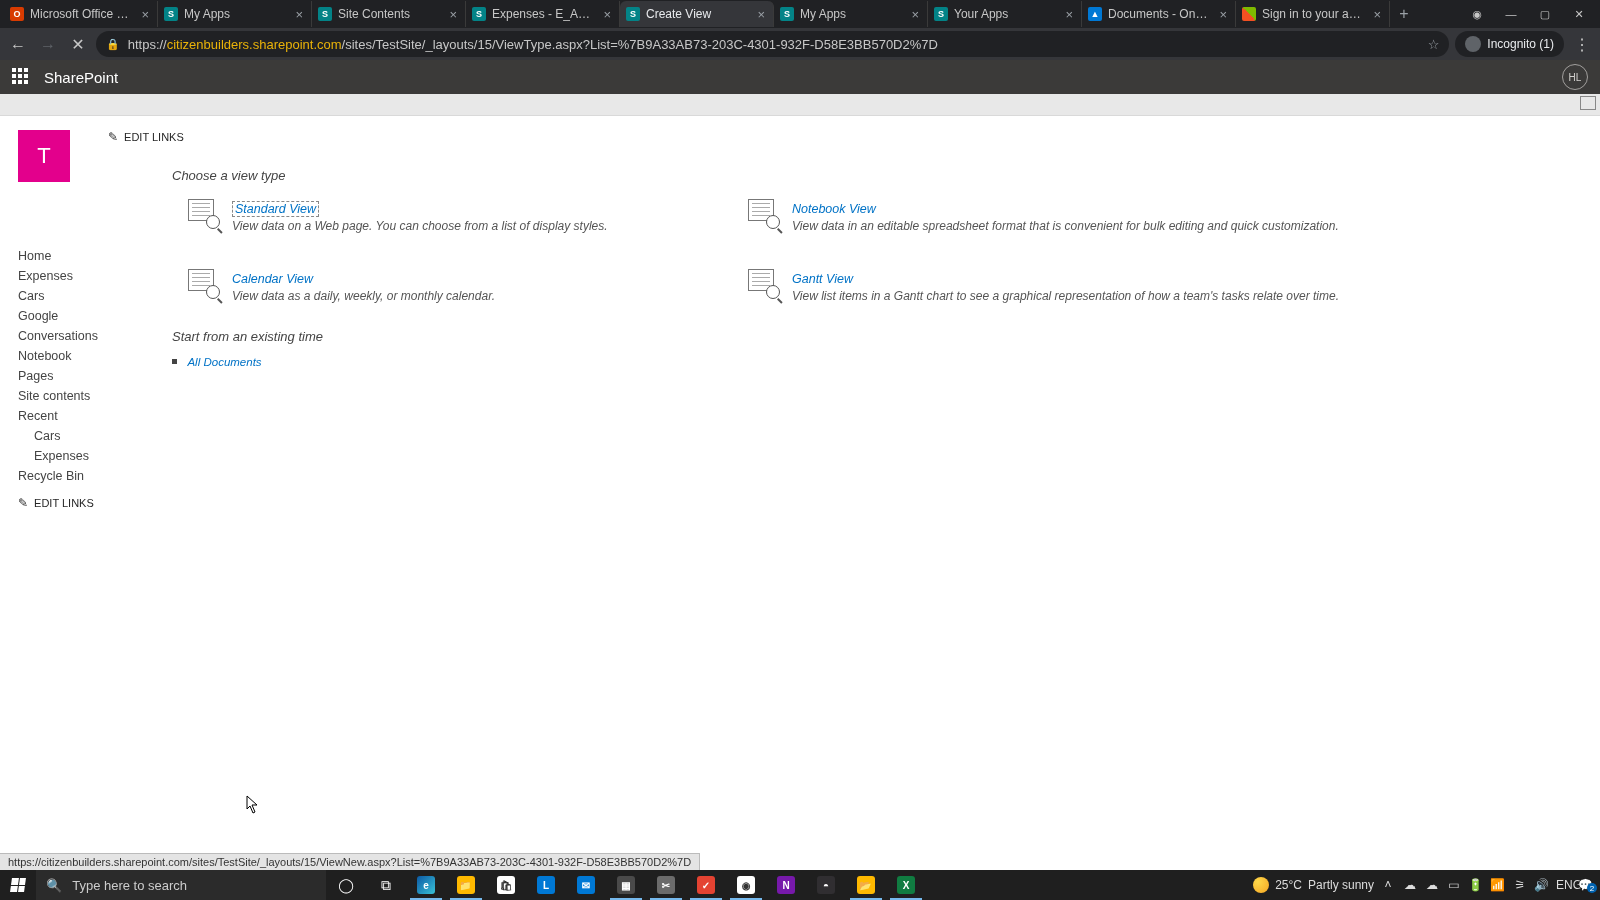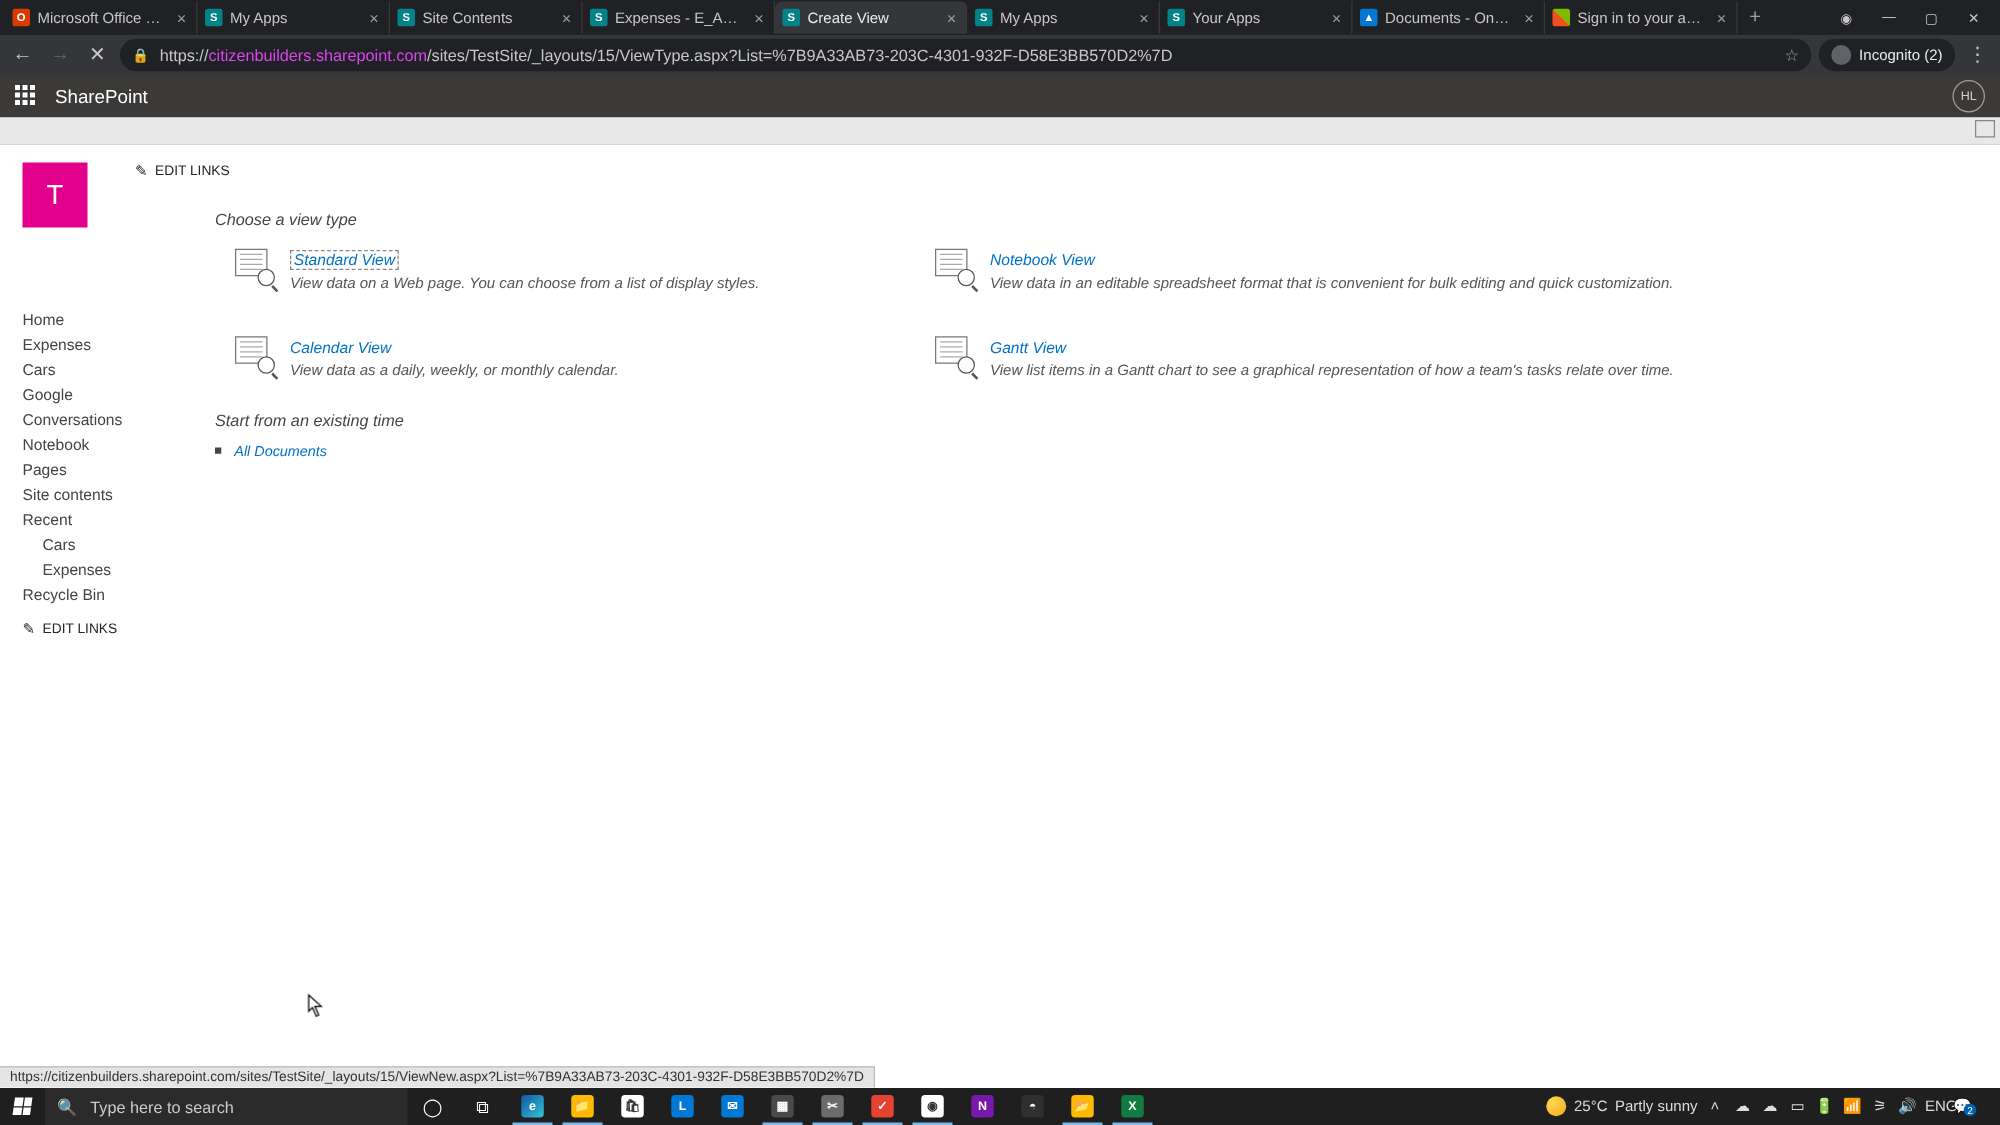--- a/index.html
+++ b/index.html
@@ -20,21 +20,21 @@
 .tab-new { width: 28px; text-align: center; color: #9aa0a6; font-size: 16px; cursor: pointer; }
 .window-controls { margin-left: auto; display: flex; align-items: center; gap: 0; }
 .win-btn { width: 34px; height: 26px; display: flex; align-items: center; justify-content: center; color: #c7c7c7; font-size: 11px; cursor: pointer; }
 
 .addr-bar { display: flex; align-items: center; height: 32px; background: #35363a; padding: 0 6px; gap: 6px; }
 .nav-btn { width: 24px; height: 24px; display: flex; align-items: center; justify-content: center; color: #c7c7c7; cursor: pointer; }
 .nav-btn.disabled { color: #5f6368; }
 .url-field { flex: 1; display: flex; align-items: center; background: #202124; border-radius: 14px; height: 26px; padding: 0 10px; color: #c7c7c7; font-size: 13px; gap: 8px; }
 .url-field .lock { font-size: 11px; }
 .url-field .url-text { flex: 1; white-space: nowrap; overflow: hidden; }
-.url-field .url-text .bold { color: #d946ef; }
+.url-field .url-text .bold { color: #eab308; }
 .url-field .star { color: #9aa0a6; }
 .incog-chip { display: flex; align-items: center; gap: 6px; background: #202124; border-radius: 14px; height: 26px; padding: 0 10px; color: #e8eaed; font-size: 12px; }
 .incog-chip .inc-icon { width: 16px; height: 16px; border-radius: 50%; background: #5f6368; }
 .kebab { width: 24px; text-align: center; color: #c7c7c7; font-size: 16px; cursor: pointer; }
 
 
 .suite-bar { height: 34px; background: #3b3a39; display: flex; align-items: center; color: #fff; padding: 0 12px; gap: 14px; }
 .waffle { width: 18px; height: 18px; display: grid; grid-template-columns: repeat(3,4px); grid-template-rows: repeat(3,4px); gap: 2px; cursor: pointer; }
 .waffle span { background: #fff; }
 .suite-title { font-size: 15px; font-weight: 400; }
@@ -90,21 +90,21 @@
 
 .taskbar { position: fixed; bottom: 0; left: 0; right: 0; height: 30px; background: #1f1f1f; display: flex; align-items: center; color: #fff; }
 .tb-start { width: 36px; height: 30px; display: flex; align-items: center; justify-content: center; cursor: pointer; }
 .tb-start .winlogo { width: 14px; height: 14px; display: grid; grid-template-columns: 1fr 1fr; grid-template-rows: 1fr 1fr; gap: 1px; transform: skewX(-8deg); }
 .tb-start .winlogo span { background: #fff; }
 .tb-search { display: flex; align-items: center; background: #2b2b2b; height: 30px; width: 290px; padding: 0 10px; gap: 10px; color: #ccc; font-size: 13px; }
 .tb-icons { display: flex; align-items: center; }
 .tb-ico { width: 40px; height: 30px; display: flex; align-items: center; justify-content: center; font-size: 14px; cursor: pointer; position: relative; }
 .tb-ico.active::after { content:""; position:absolute; bottom:0; left:4px; right:4px; height:2px; background:#76b9ed; }
 .tb-ico .sq { width: 18px; height: 18px; border-radius: 3px; display: flex; align-items: center; justify-content: center; font-size: 10px; font-weight: bold; color: #fff; }
-.tray { margin-left: auto; display: flex; align-items: center; gap: 6px; padding-right: 22px; font-size: 12px; color: #ddd; }
+.tray { margin-left: auto; display: flex; align-items: center; gap: 6px; padding-right: 6px; font-size: 12px; color: #ddd; }
 .tray .tico { width: 16px; text-align: center; cursor: pointer; font-size: 12px; }
 .weather { display: flex; align-items: center; gap: 6px; }
 .weather .wicon { width: 16px; height: 16px; border-radius: 50%; background: radial-gradient(circle at 30% 30%, #ffd94a, #f5a623); }
 .badge2 { position: relative; }
 .badge2::after { content: "2"; position: absolute; bottom: -1px; right: -3px; background: #0063b1; color: #fff; font-size: 8px; width: 10px; height: 10px; border-radius: 50%; display: flex; align-items: center; justify-content: center; }
 </style>
 </head>
 <body>
 
 <div class="browser-chrome">
@@ -166,21 +166,21 @@
     <div class="nav-btn">←</div>
     <div class="nav-btn disabled">→</div>
     <div class="nav-btn">✕</div>
     <div class="url-field">
       <span class="lock">🔒</span>
       <span class="url-text"><span>https://</span><span class="bold">citizenbuilders.sharepoint.com</span><span>/sites/TestSite/_layouts/15/ViewType.aspx?List=%7B9A33AB73-203C-4301-932F-D58E3BB570D2%7D</span></span>
       <span class="star">☆</span>
     </div>
     <div class="incog-chip">
       <span class="inc-icon"></span>
-      <span>Incognito (2)</span>
+      <span>Incognito (1)</span>
     </div>
     <div class="kebab">⋮</div>
   </div>
 </div>
 
 <div class="suite-bar">
   <div class="waffle">
     <span></span>
       <span></span>
       <span></span>

